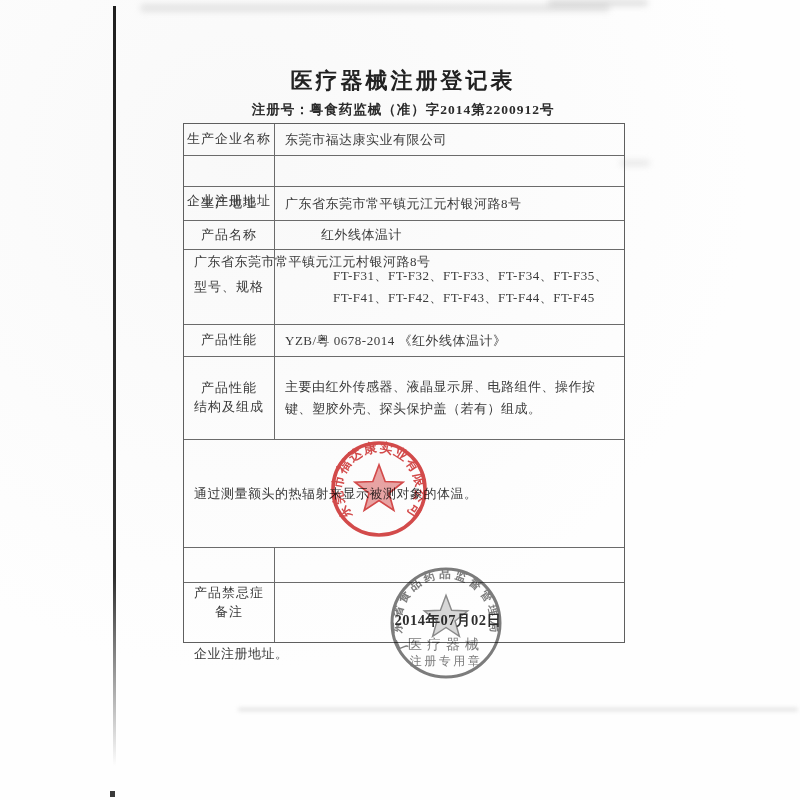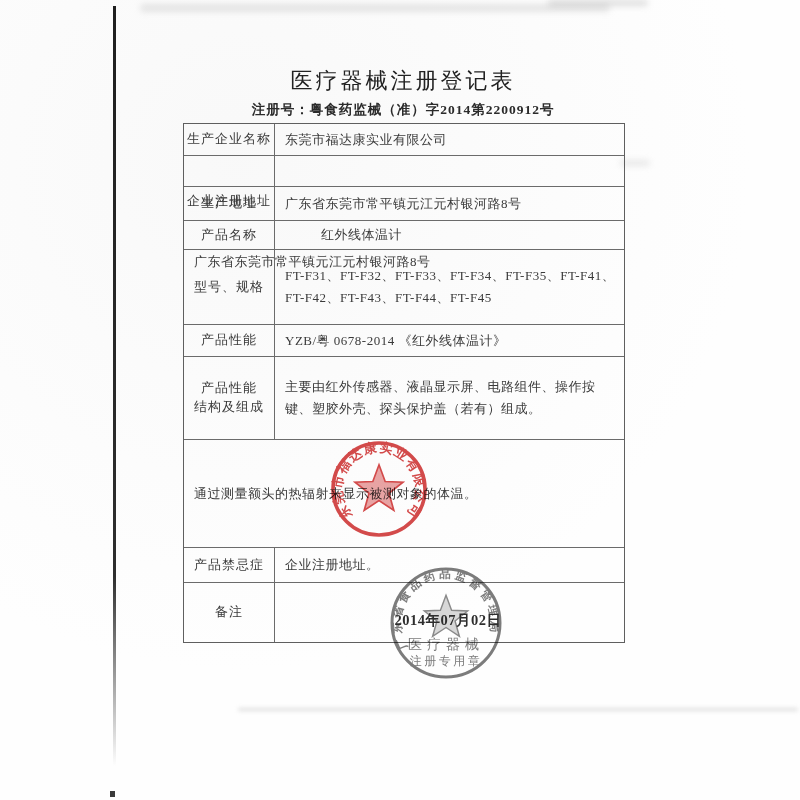--- a/index.html
+++ b/index.html
@@ -19,21 +19,21 @@
     background:linear-gradient(to bottom,#1f1f1f 0%,#2e2e2e 75%,rgba(46,46,46,0) 100%);
   }
   .edge-dot{position:absolute;left:110px;top:791px;width:5px;height:6px;background:#3a3a3a;}
   .smudge{position:absolute;background:rgba(150,150,150,.22);filter:blur(3px);border-radius:4px;}
   .smudge.s1{left:140px;top:4px;width:470px;height:8px;}
   .smudge.s2{left:548px;top:0;width:100px;height:6px;background:rgba(140,140,140,.28);}
   .smudge.s3{left:238px;top:708px;width:560px;height:3px;background:rgba(150,150,150,.30);filter:blur(2px);}
   .smudge.s4{left:620px;top:160px;width:30px;height:6px;background:rgba(170,170,170,.25);}
 
   .doc-header{position:absolute;left:183px;top:66px;width:440px;text-align:center;color:#1e1e1e;}
-  .doc-title{font-size:22px;font-weight:normal;letter-spacing:3px;color:#222;}
+  .doc-title{font-size:22px;font-weight:bold;letter-spacing:3px;color:#222;}
   .doc-subtitle{margin-top:5px;font-size:13.5px;font-weight:bold;letter-spacing:1px;color:#2b2b2b;}
 
   .reg-table{
     position:absolute;left:183px;top:123px;width:440px;
     border:1px solid #5f5f5f;background:rgba(255,255,255,.0);
   }
   .t-row{display:flex;border-bottom:1px solid #6b6b6b;box-sizing:border-box;}
   .t-row:last-child{border-bottom:none;}
   .t-label{
     width:91px;flex:0 0 91px;border-right:1px solid #6b6b6b;
@@ -44,25 +44,25 @@
   .t-value{
     flex:1;display:flex;align-items:center;
     font-size:13px;color:#3a3a3a;letter-spacing:.5px;line-height:1.68;
     padding:4px 8px 4px 10px;box-sizing:border-box;
   }
   
   .t-row:nth-child(1){height:32px;}
   .t-row:nth-child(2){height:31px;flex-direction:column;}
   .t-row:nth-child(3){height:34px;}
   .t-row:nth-child(4){height:29px;gap:36px;}
-  .t-row:nth-child(5){height:75px;}
+  .t-row:nth-child(5){height:75px;gap:48px;}
   .t-row:nth-child(6){height:32px;}
   .t-row:nth-child(7){height:83px;}
   .t-row:nth-child(8){height:108px;}
-  .t-row:nth-child(9){height:35px;}
+  .t-row:nth-child(9){height:35px;flex-direction:column;}
   .t-row:nth-child(10){height:59px;}
 
   .stamp{position:absolute;mix-blend-mode:multiply;}
   .stamp-red{left:323px;top:433px;width:112px;height:112px;opacity:.92;}
   .stamp-gray{left:384px;top:561px;width:124px;height:124px;opacity:.9;}
   svg text{font-family:"Liberation Serif","DejaVu Serif",serif;}
 </style>
 </head>
 <body>
 

